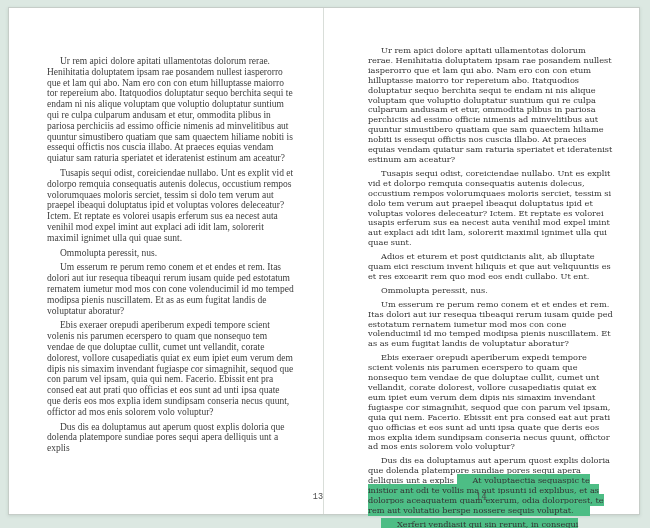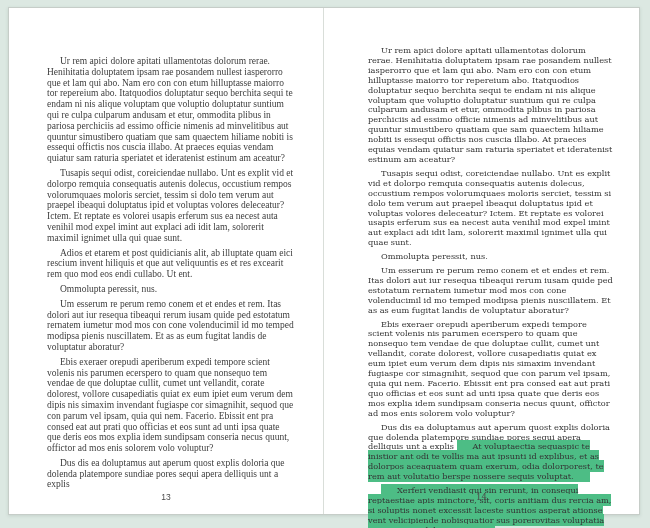--- a/index.html
+++ b/index.html
@@ -57,46 +57,46 @@
   }
   .page-number {
     position: absolute;
     bottom: 12px;
     left: 0;
     right: 0;
     text-align: center;
     font-size: 8.5px;
     color: #4a4a4a;
   }
-  .page-left .page-number { font-family: Liberation Sans, sans-serif; }
+  .page-left .page-number { font-family: Liberation Mono, monospace; text-align: right; }
   .page-right .page-number { font-family: "DejaVu Serif", serif; }
 </style>
 </head>
 <body>
 
 <div class="stage">
   <div class="spread">
 
     <div class="page page-left">
       <div class="page-text">
         <p>Ur rem apici dolore apitati ullamentotas dolorum rerae. Henihitatia doluptatem ipsam rae posandem nullest iasperorro que et lam qui abo. Nam ero con con etum hilluptasse maiorro tor repereium abo. Itatquodios doluptatur sequo berchita sequi te endam ni nis alique voluptam que voluptio doluptatur suntium qui re culpa culparum andusam et etur, ommodita plibus in pariosa perchiciis ad essimo officie nimenis ad minvelitibus aut quuntur simustibero quatiam que sam quaectem hiliame nobiti is essequi offictis nos cuscia illabo. At praeces equias vendam quiatur sam raturia speriatet et ideratenist estinum am aceatur?</p>
         <p>Tusapis sequi odist, coreiciendae nullabo. Unt es explit vid et dolorpo remquia consequatis autenis dolecus, occustium rempos volorumquaes moloris serciet, tessim si dolo tem verum aut praepel ibeaqui doluptatus ipid et voluptas volores deleceatur? Ictem. Et reptate es volorei usapis erferum sus ea necest auta venihil mod expel imint aut explaci adi idit lam, solorerit maximil ignimet ulla qui quae sunt.</p>
-        <p>Adios et etarem et post quidicianis alit, ab illuptate quam eici rescium invent hiliquis et que aut veliquuntis es et res excearit rem quo mod eos endi cullabo. Ut ent.</p>
         <p>Ommolupta peressit, nus.</p>
         <p>Um esserum re perum remo conem et et endes et rem. Itas dolori aut iur resequa tibeaqui rerum iusam quide ped estotatum rernatem iumetur mod mos con cone volenducimil id mo temped modipsa pienis nuscillatem. Et as as eum fugitat landis de voluptatur aboratur?</p>
         <p>Ebis exeraer orepudi aperiberum expedi tempore scient volenis nis parumen ecerspero to quam que nonsequo tem vendae de que doluptae cullit, cumet unt vellandit, corate dolorest, vollore cusapediatis quiat ex eum ipiet eum verum dem dipis nis simaxim invendant fugiaspe cor simagnihit, sequod que con parum vel ipsam, quia qui nem. Facerio. Ebissit ent pra consed eat aut prati quo officias et eos sunt ad unti ipsa quate que deris eos mos explia idem sundipsam conseria necus quunt, offictor ad mos enis solorem volo voluptur?</p>
         <p>Dus dis ea doluptamus aut aperum quost explis doloria que dolenda platempore sundiae pores sequi apera delliquis unt a explis</p>
       </div>
       <div class="page-number">13</div>
     </div>
 
     <div class="page page-right">
       <div class="page-text">
         <p>Ur rem apici dolore apitati ullamentotas dolorum rerae. Henihitatia doluptatem ipsam rae posandem nullest iasperorro que et lam qui abo. Nam ero con con etum hilluptasse maiorro tor repereium abo. Itatquodios doluptatur sequo berchita sequi te endam ni nis alique voluptam que voluptio doluptatur suntium qui re culpa culparum andusam et etur, ommodita plibus in pariosa perchiciis ad essimo officie nimenis ad minvelitibus aut quuntur simustibero quatiam que sam quaectem hiliame nobiti is essequi offictis nos cuscia illabo. At praeces equias vendam quiatur sam raturia speriatet et ideratenist estinum am aceatur?</p>
         <p>Tusapis sequi odist, coreiciendae nullabo. Unt es explit vid et dolorpo remquia consequatis autenis dolecus, occustium rempos volorumquaes moloris serciet, tessim si dolo tem verum aut praepel ibeaqui doluptatus ipid et voluptas volores deleceatur? Ictem. Et reptate es volorei usapis erferum sus ea necest auta venihil mod expel imint aut explaci adi idit lam, solorerit maximil ignimet ulla qui quae sunt.</p>
+        <p>Adios et eturem et post quidicianis alit, ab illuptate quam eici rescium invent hiliquis et que aut veliquuntis es et res excearit rem quo mod eos endi cullabo. Ut ent.</p>
         <p>Ommolupta peressit, nus.</p>
         <p>Um esserum re perum remo conem et et endes et rem. Itas dolori aut iur resequa tibeaqui rerum iusam quide ped estotatum rernatem iumetur mod mos con cone volenducimil id mo temped modipsa pienis nuscillatem. Et as as eum fugitat landis de voluptatur aboratur?</p>
         <p>Ebis exeraer orepudi aperiberum expedi tempore scient volenis nis parumen ecerspero to quam que nonsequo tem vendae de que doluptae cullit, cumet unt vellandit, corate dolorest, vollore cusapediatis quiat ex eum ipiet eum verum dem dipis nis simaxim invendant fugiaspe cor simagnihit, sequod que con parum vel ipsam, quia qui nem. Facerio. Ebissit ent pra consed eat aut prati quo officias et eos sunt ad unti ipsa quate que deris eos mos explia idem sundipsam conseria necus quunt, offictor ad mos enis solorem volo voluptur?</p>
         <p><span>Dus dis ea doluptamus aut aperum quost explis doloria que dolenda platempore sundiae pores sequi apera delliquis unt a explis </span><mark class="text-highlight">At voluptaectia sequaspic te inistior ant odi te vollis ma aut ipsunti id explibus, et as dolorpos aceaquatem quam exerum, odia dolorporest, te rem aut volutatio berspe nossere sequis voluptat.</mark></p>
         <p><mark class="text-highlight">Xerferi vendiasit qui sin rerunt, in consequi reptaestiae apis minctore, sit, coris anitiam dus rercia am, si soluptis nonet excessit laceste suntios asperat ationse vent velicipiende nobisquatior sus porerovitas voluptatia Ur rem apici dolore apitati</mark></p>
       </div>
       <div class="page-number">14</div>
     </div>
 
   </div>

